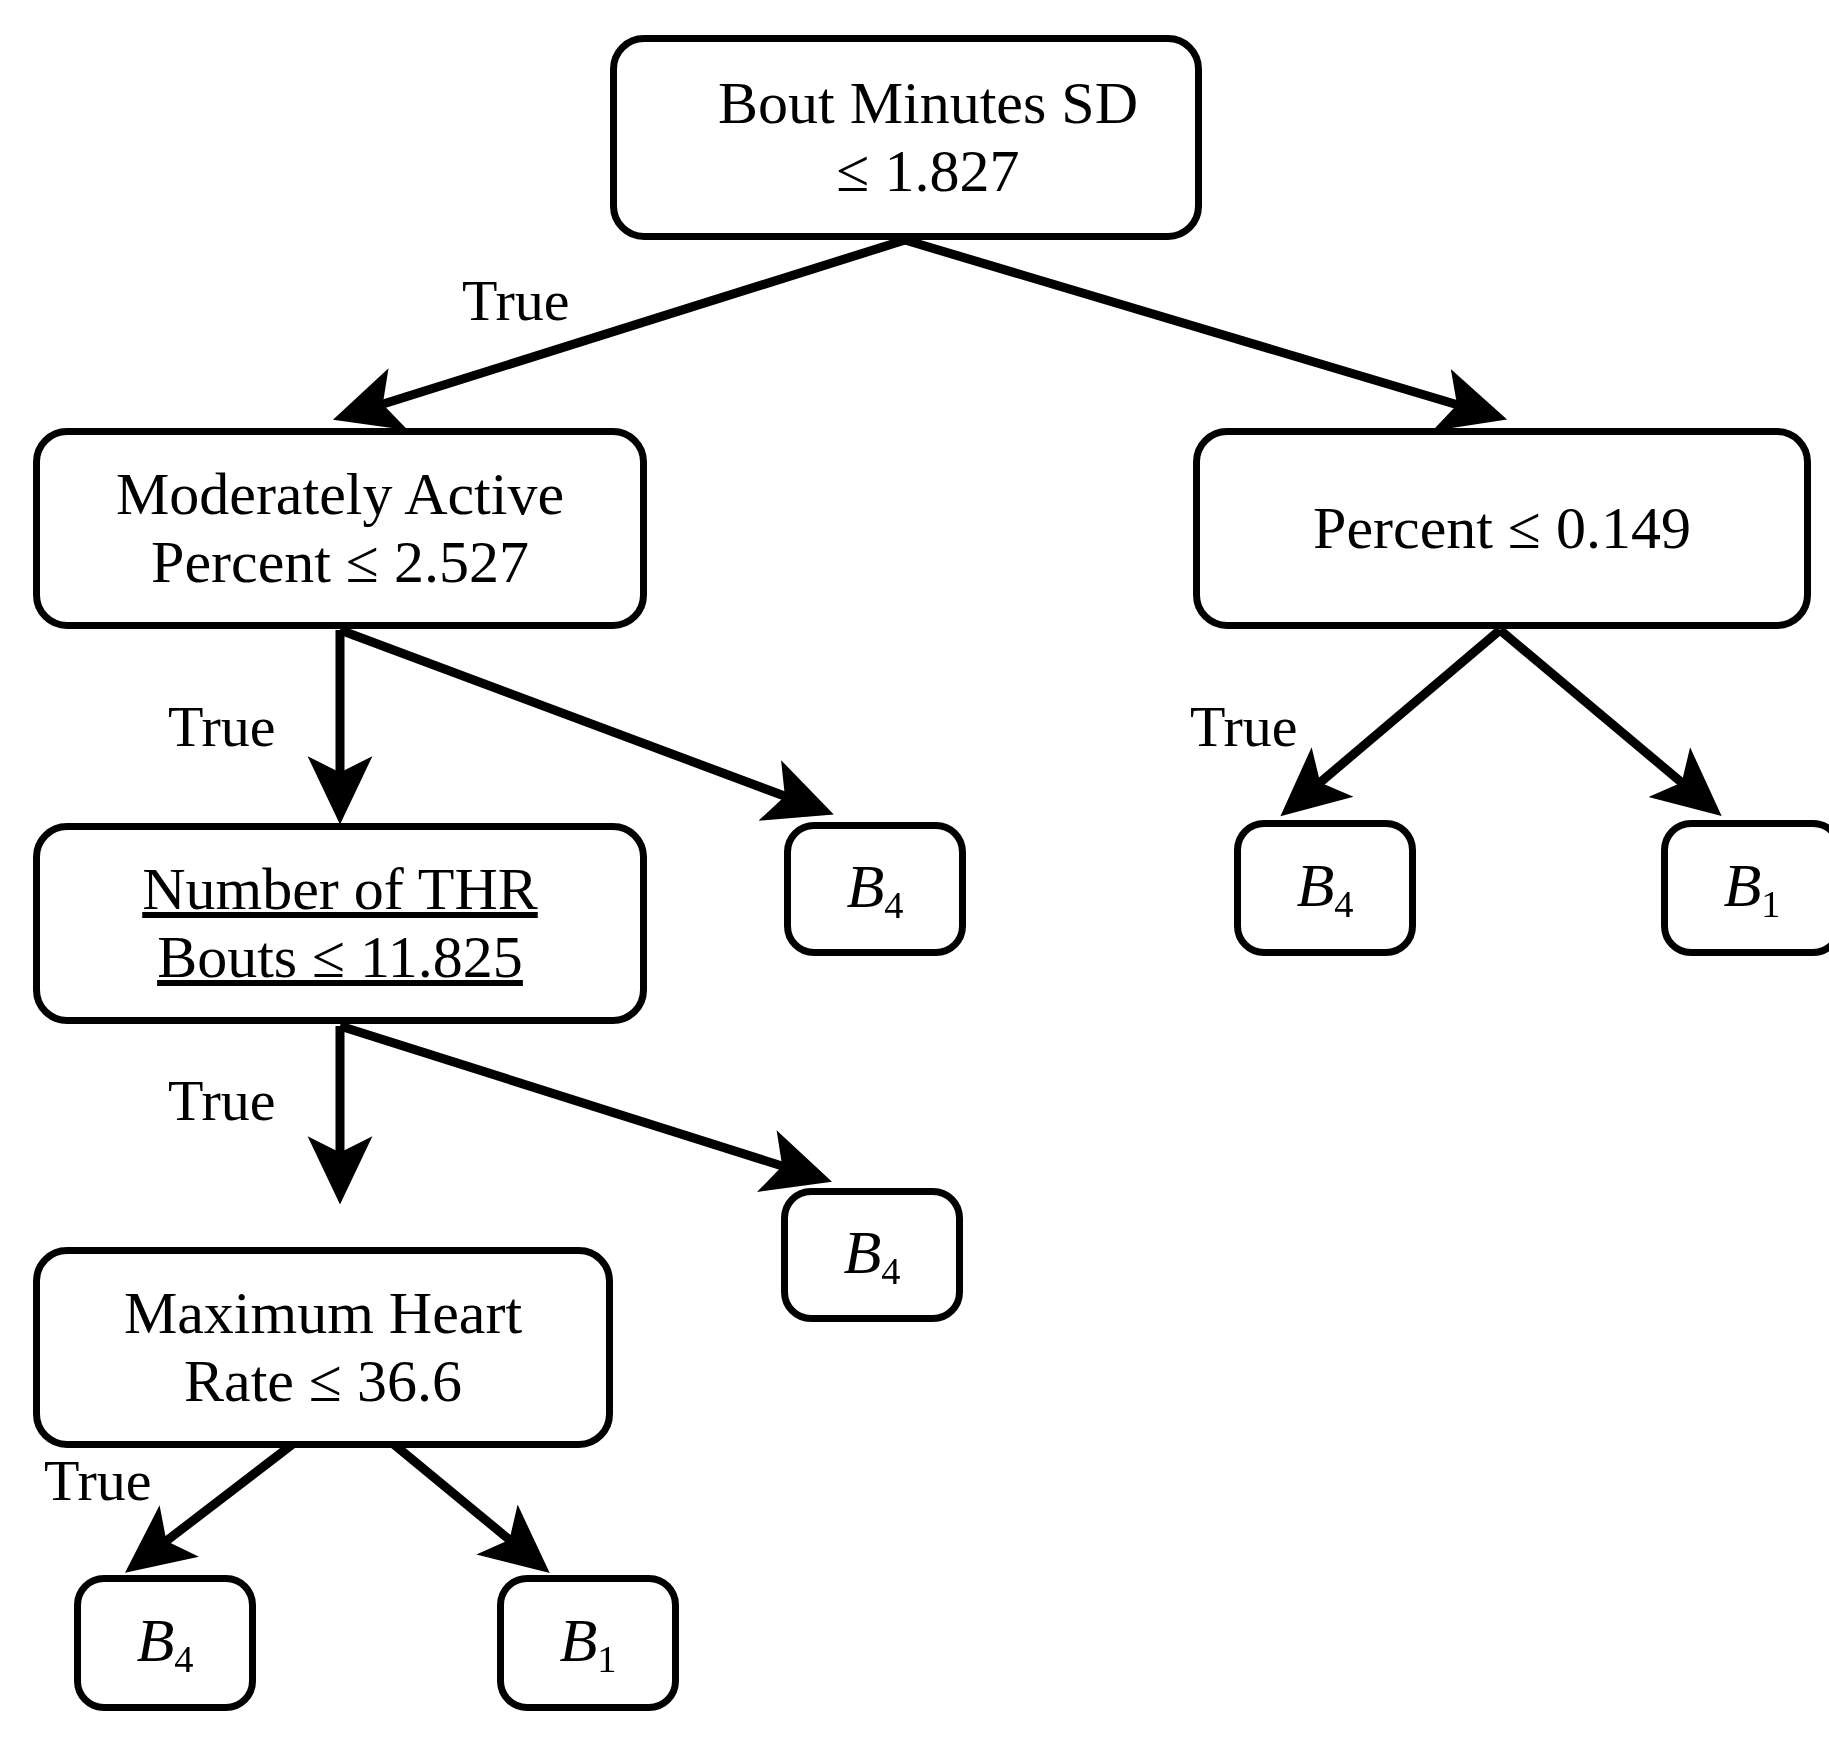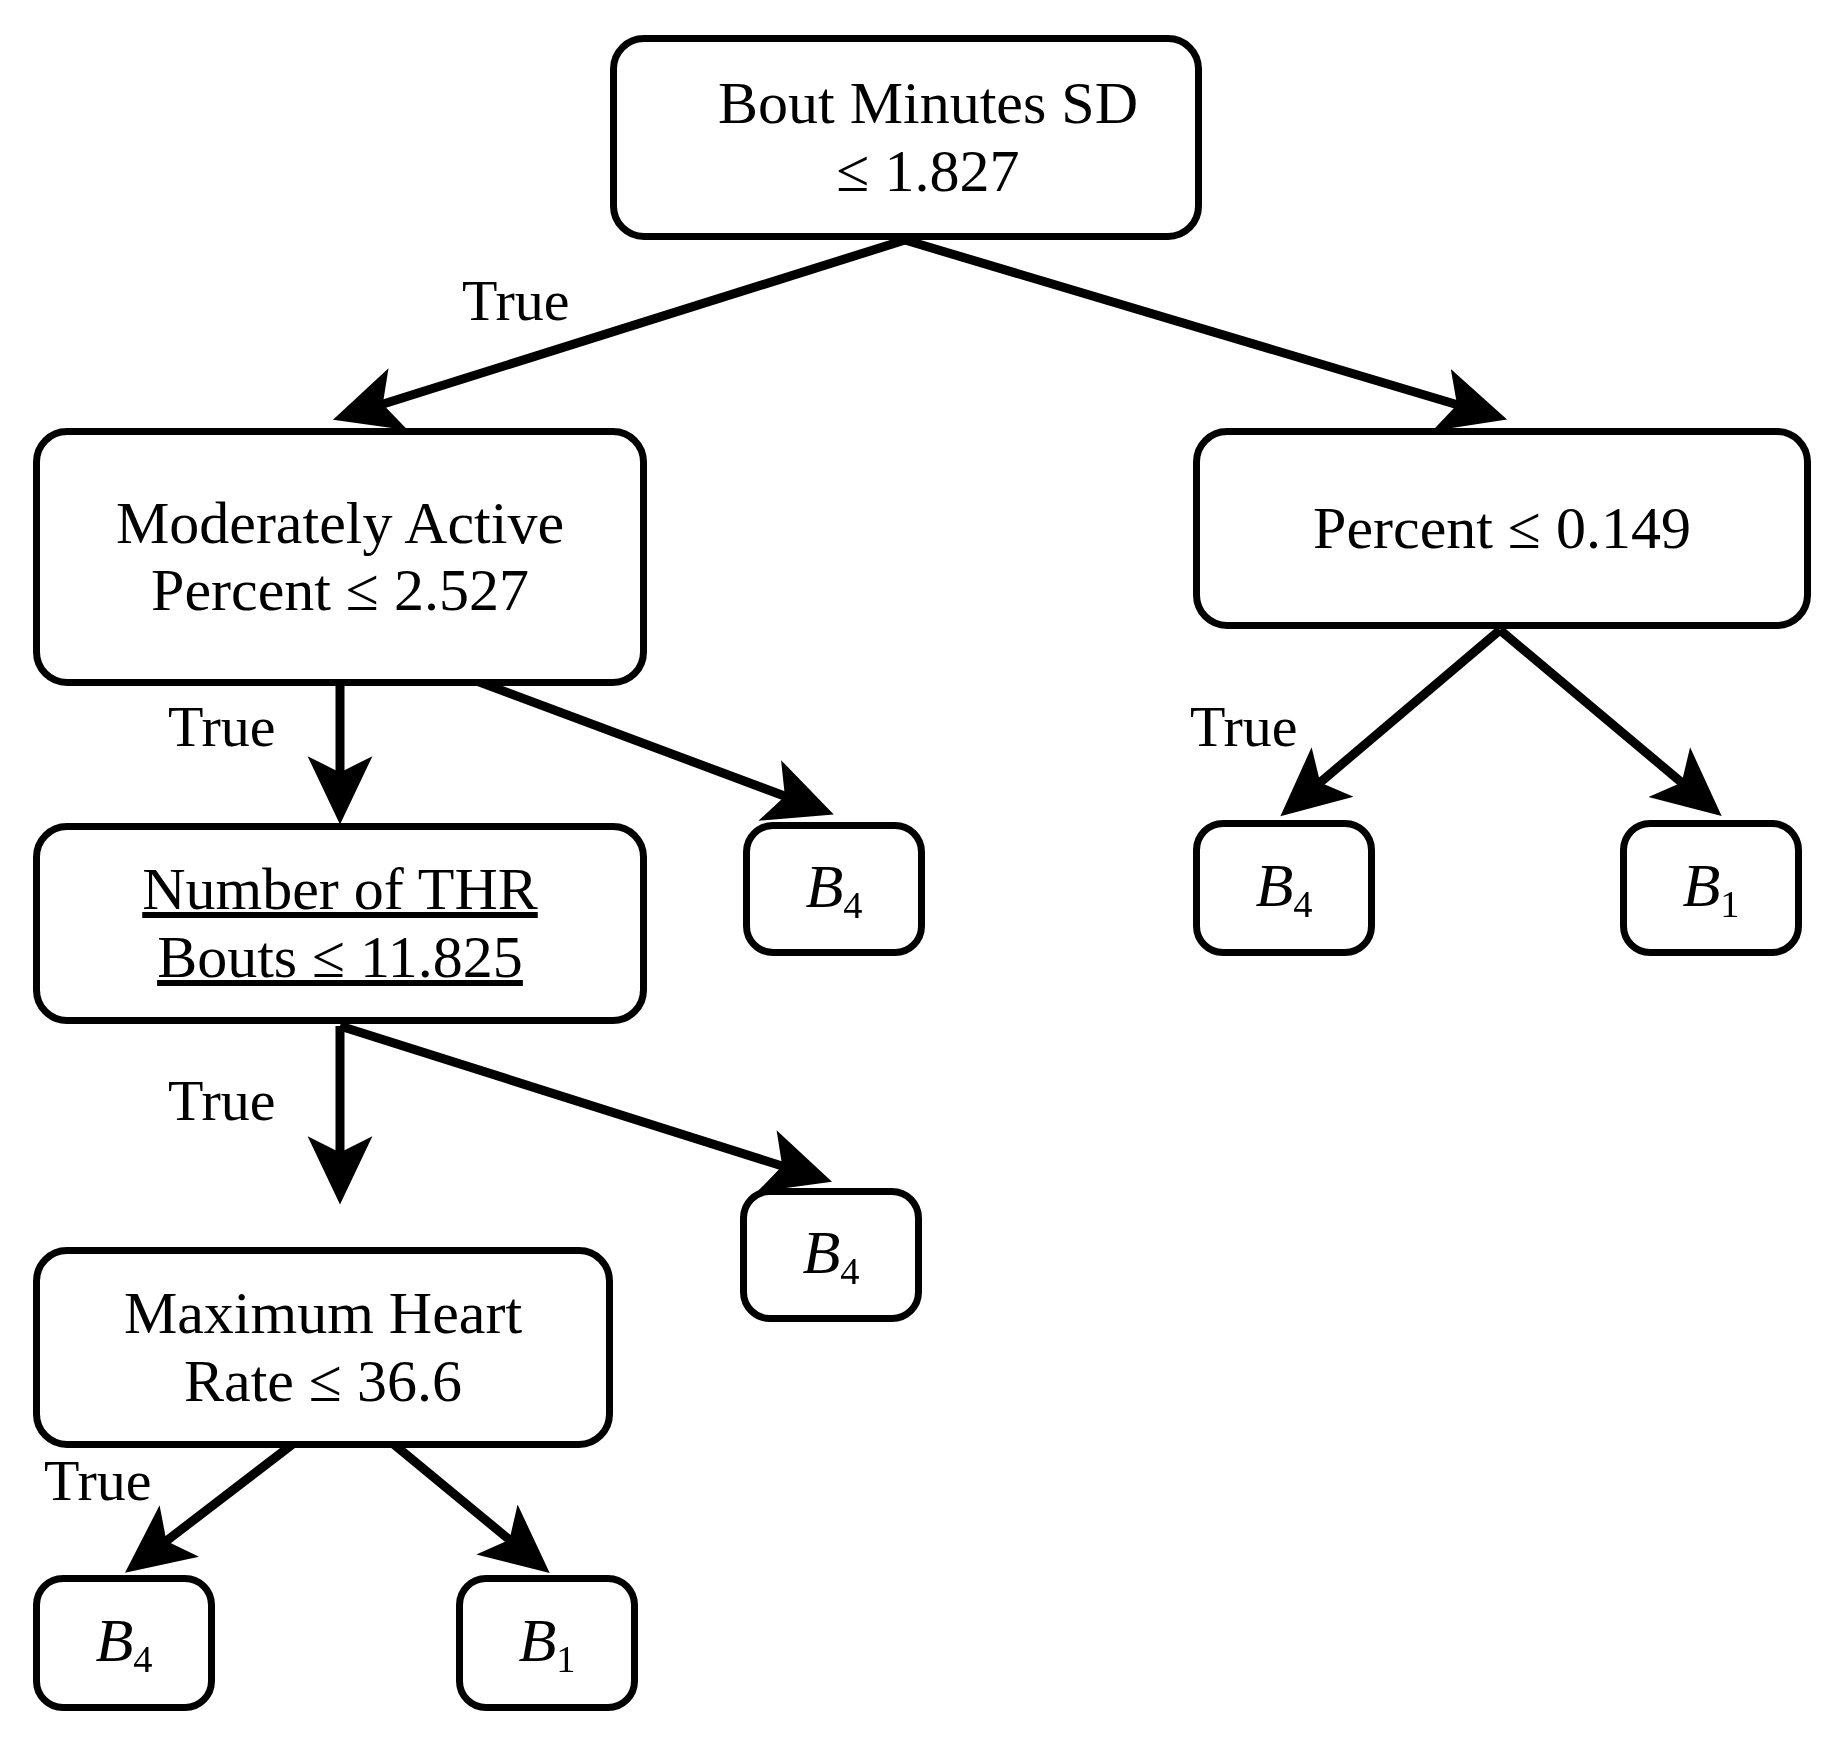--- a/index.html
+++ b/index.html
@@ -44,20 +44,21 @@
     display: block;
     white-space: nowrap;
   }
   .decision {
     font-size: 60px;
   }
   .leaf {
     font-size: 62px;
     font-style: italic;
     border-radius: 30px;
+    margin-left: 41px;
   }
   .leaf .sub {
     font-style: normal;
     font-size: 0.62em;
     vertical-align: -0.28em;
     letter-spacing: 0;
   }
   .edge-label {
     position: absolute;
     font-size: 58px;
@@ -97,21 +98,21 @@
     <line x1="345" y1="1404" x2="135" y2="1565" stroke="#000000" stroke-width="9" marker-end="url(#arrowhead)"></line>
 
     <line x1="345" y1="1404" x2="540" y2="1565" stroke="#000000" stroke-width="9" marker-end="url(#arrowhead)"></line>
   </svg>
 
   <div class="node decision" style="left:610px; top:35px; width:592px; height:205px;padding-left:44px;">
     <span class="line">Bout Minutes SD</span>
     <span class="line">≤ 1.827</span>
   </div>
 
-  <div class="node decision" style="left:33px; top:428px; width:614px; height:258px;">
+  <div class="node decision" style="left:33px; top:428px; width:614px; height:201px;">
     <span class="line">Moderately Active</span>
     <span class="line">Percent ≤ 2.527</span>
   </div>
 
   <div class="node decision" style="left:1193px; top:428px; width:618px; height:201px;">
     <span class="line">Percent ≤ 0.149</span>
   </div>
 
   <div class="node decision" style="left:33px; top:823px; width:614px; height:201px;text-decoration:underline;">
     <span class="line">Number of THR</span>

